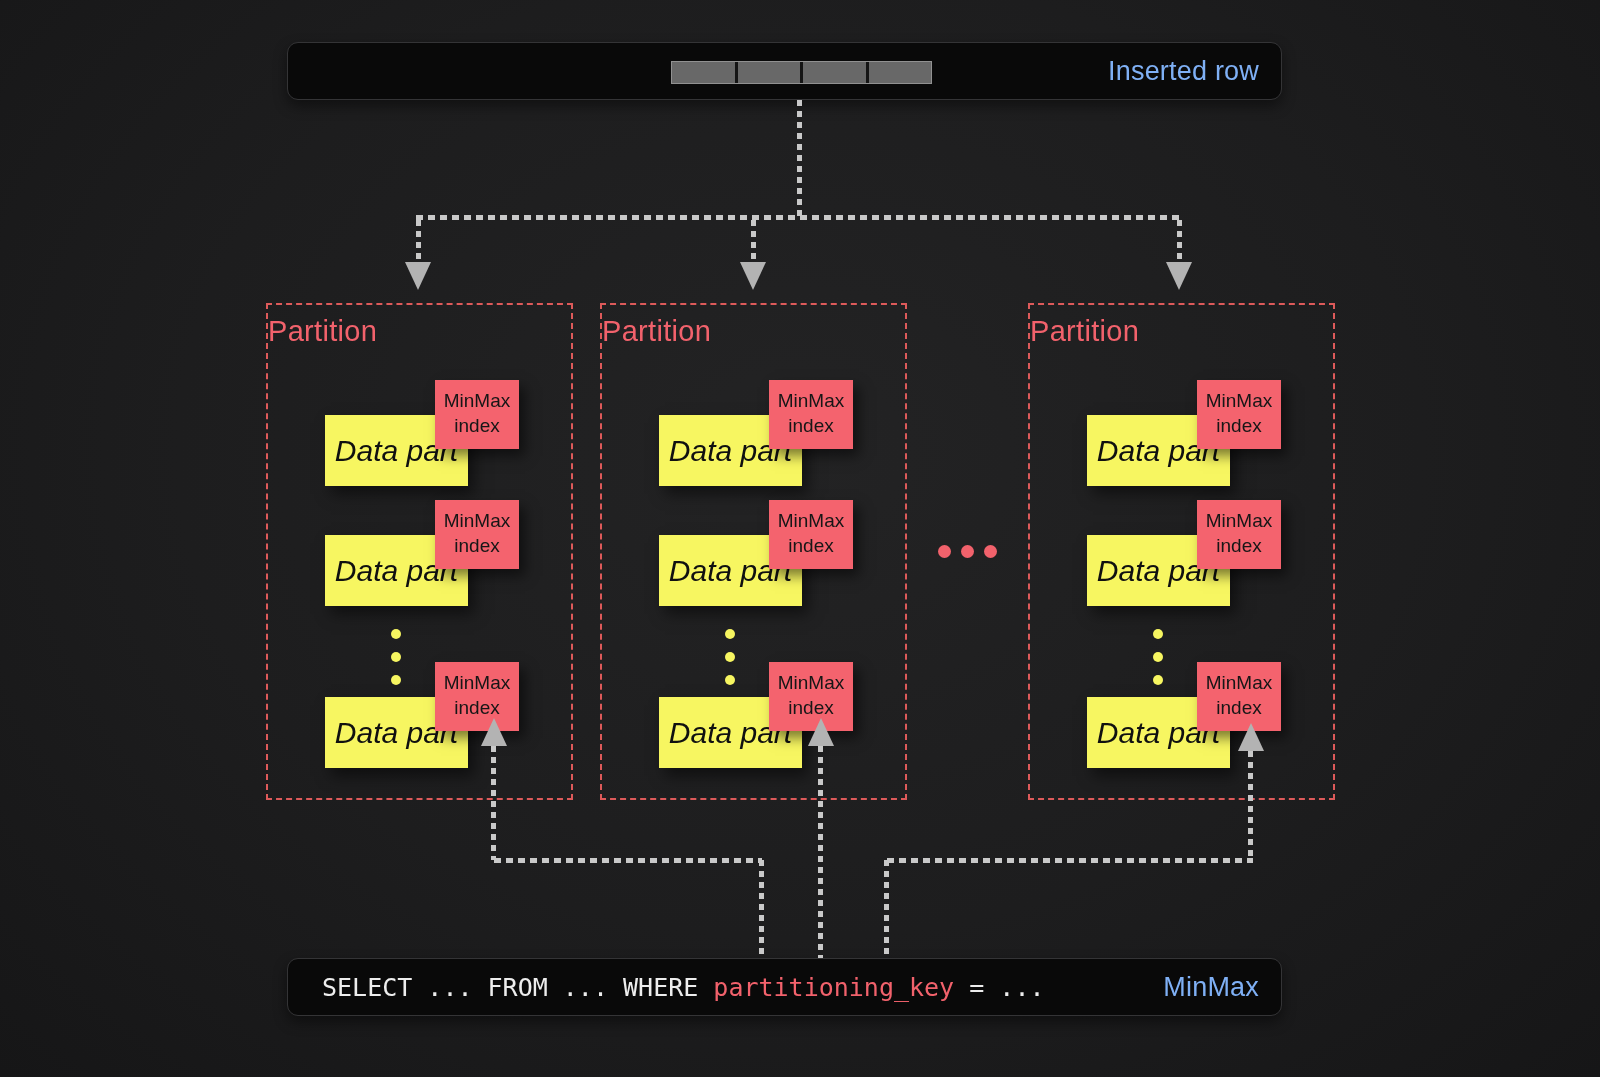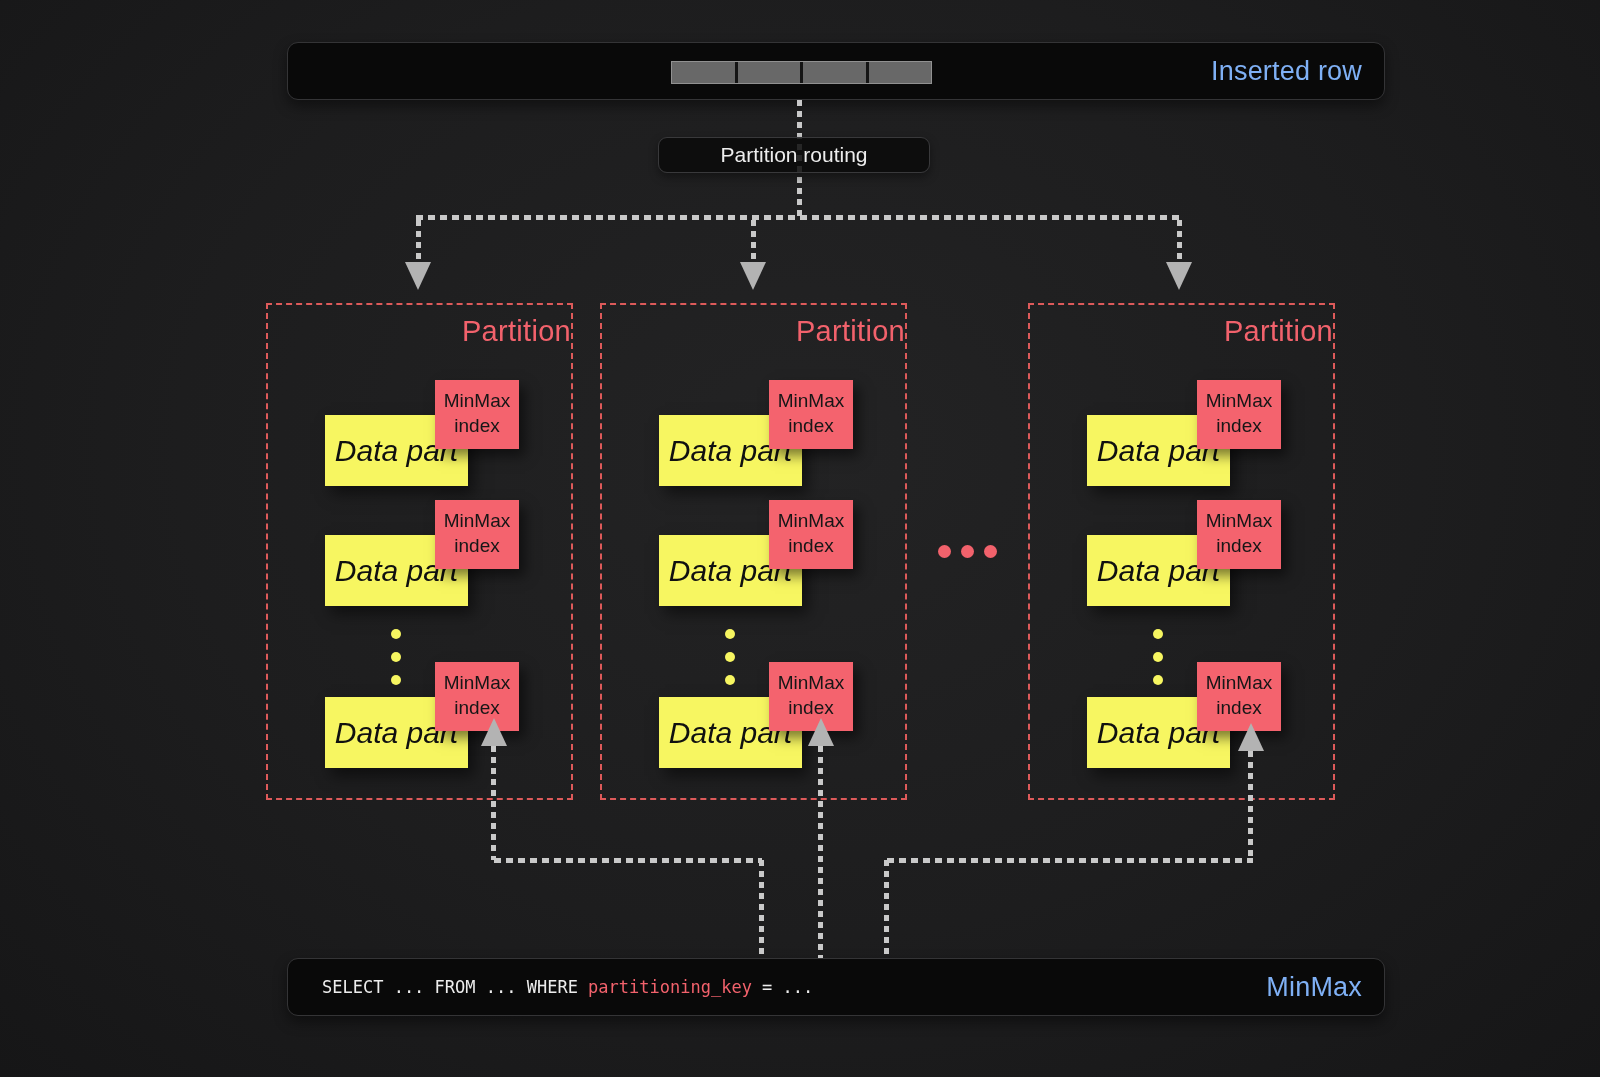--- a/index.html
+++ b/index.html
@@ -10,38 +10,38 @@
   }
   *{margin:0;padding:0;box-sizing:border-box;}
   html,body{background:#141415;}
   .canvas{
     position:relative; width:1600px; height:1077px; overflow:hidden;
     background:radial-gradient(ellipse at 50% 42%, #232324 0%, #1d1d1e 55%, #161617 100%);
     font-family:"Liberation Sans", sans-serif;
   }
   
   .bar{
-    position:absolute; left:287px; width:1098px; height:58px;
+    position:absolute; left:287px; width:995px; height:58px;
     background:var(--panel); border:1px solid var(--panel-border); border-radius:11px;
     box-shadow:0 6px 14px rgba(0,0,0,.45);
   }
   .bar.top{top:42px;}
   .bar.bottom{top:958px;}
   .bar-label{
     position:absolute; right:22px; top:50%; transform:translateY(-50%);
     font-size:27px; color:var(--blue); letter-spacing:.2px;
   }
   .segments{
     position:absolute; left:383px; top:18px; width:261px; height:23px;
     display:flex; gap:3px; background:#151515; border:1px solid #919191; padding:0;
   }
   .seg-cell{flex:1; background:var(--segment-fill); border:0;}
   .sql{
     position:absolute; left:34px; top:50%; transform:translateY(-50%);
-    font-family:"DejaVu Sans Mono", monospace; font-size:17px; color:var(--white-text);
+    font-family:"DejaVu Sans Mono", monospace; font-size:25px; color:var(--white-text);
     white-space:pre;
   }
   .sql .key{color:var(--salmon);}
   
   .pill{
     position:absolute; height:36px; z-index:6;
     background:rgba(10,10,10,.86); border:1px solid #39393b; border-radius:9px;
     display:flex; align-items:center; justify-content:center;
     font-size:21px; color:var(--white-text);
     box-shadow:0 4px 10px rgba(0,0,0,.4);
@@ -66,21 +66,21 @@
     position:absolute; width:0; height:0; z-index:2;
     border-left:13px solid transparent; border-right:13px solid transparent;
     border-bottom:28px solid var(--arrow-gray);
   }
   
   .partition{
     position:absolute; top:303px; width:307px; height:497px;
     border:2px dashed var(--partition-border); z-index:1;
   }
   .p-title{
-    position:absolute; top:10px; left:0; width:100%; text-align:right;
+    position:absolute; top:10px; left:0; width:100%; text-align:left;
     font-size:29px; color:var(--salmon); letter-spacing:.3px;
   }
   .minmax{
     position:absolute; left:167px; width:84px; height:69px; z-index:3;
     background:var(--minmax-bg); color:#161616; font-size:19px; line-height:25px;
     text-align:center; padding-top:8px;
     box-shadow:6px 7px 12px rgba(0,0,0,.5);
   }
   .datapart{
     position:absolute; left:57px; width:143px; height:71px; z-index:2;
@@ -107,21 +107,20 @@
     <div class="segments">
         <div class="seg-cell"></div>
         <div class="seg-cell"></div>
         <div class="seg-cell"></div>
         <div class="seg-cell"></div>
       </div>
     <div class="bar-label">Inserted row</div>
   </div>
 
   <div class="vline" style="left:797px; top:100px; height:118px;"></div>
-  <div class="pill routing">Partition routing</div>
 
   <div class="hline" style="left:416px; top:215px; width:765px;"></div>
   <div class="vline" style="left:416px; top:220px; height:42px;"></div>
   <div class="vline" style="left:751px; top:220px; height:42px;"></div>
   <div class="vline" style="left:1177px; top:220px; height:42px;"></div>
   <div class="arrow-down" style="left:405px; top:262px;"></div>
   <div class="arrow-down" style="left:740px; top:262px;"></div>
   <div class="arrow-down" style="left:1166px; top:262px;"></div>
 
   <div class="partition" style="left:266px;">

